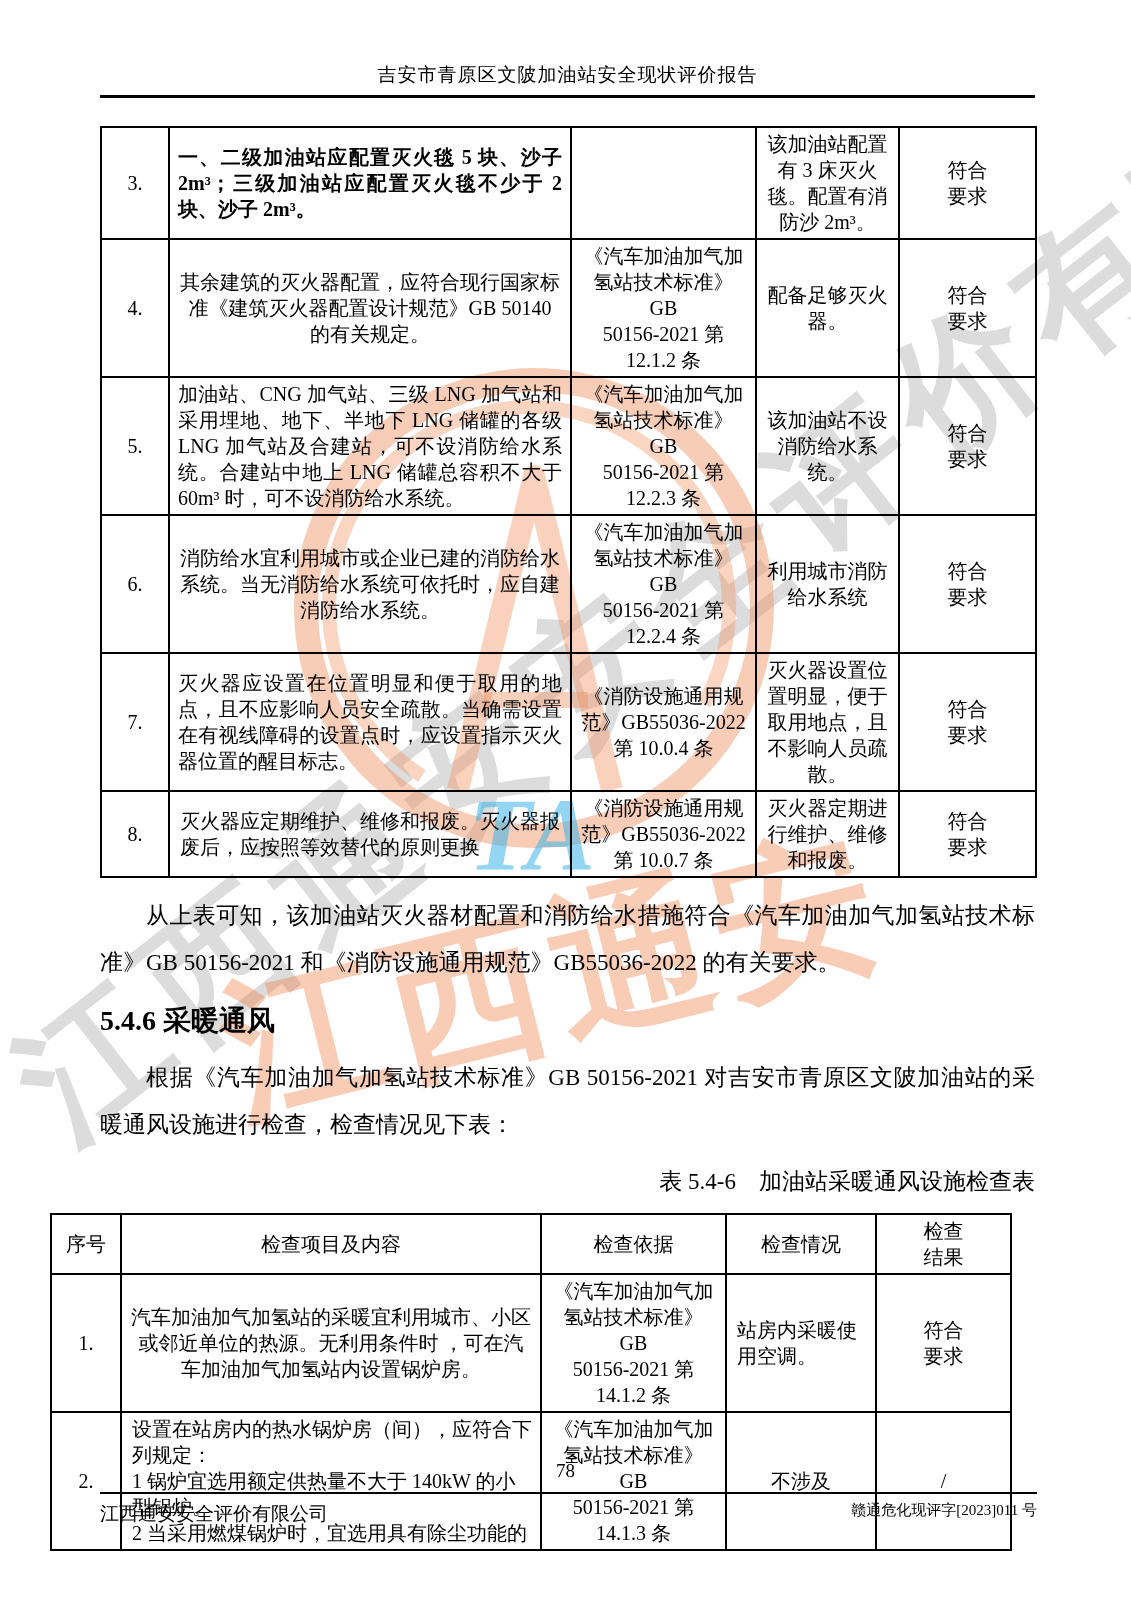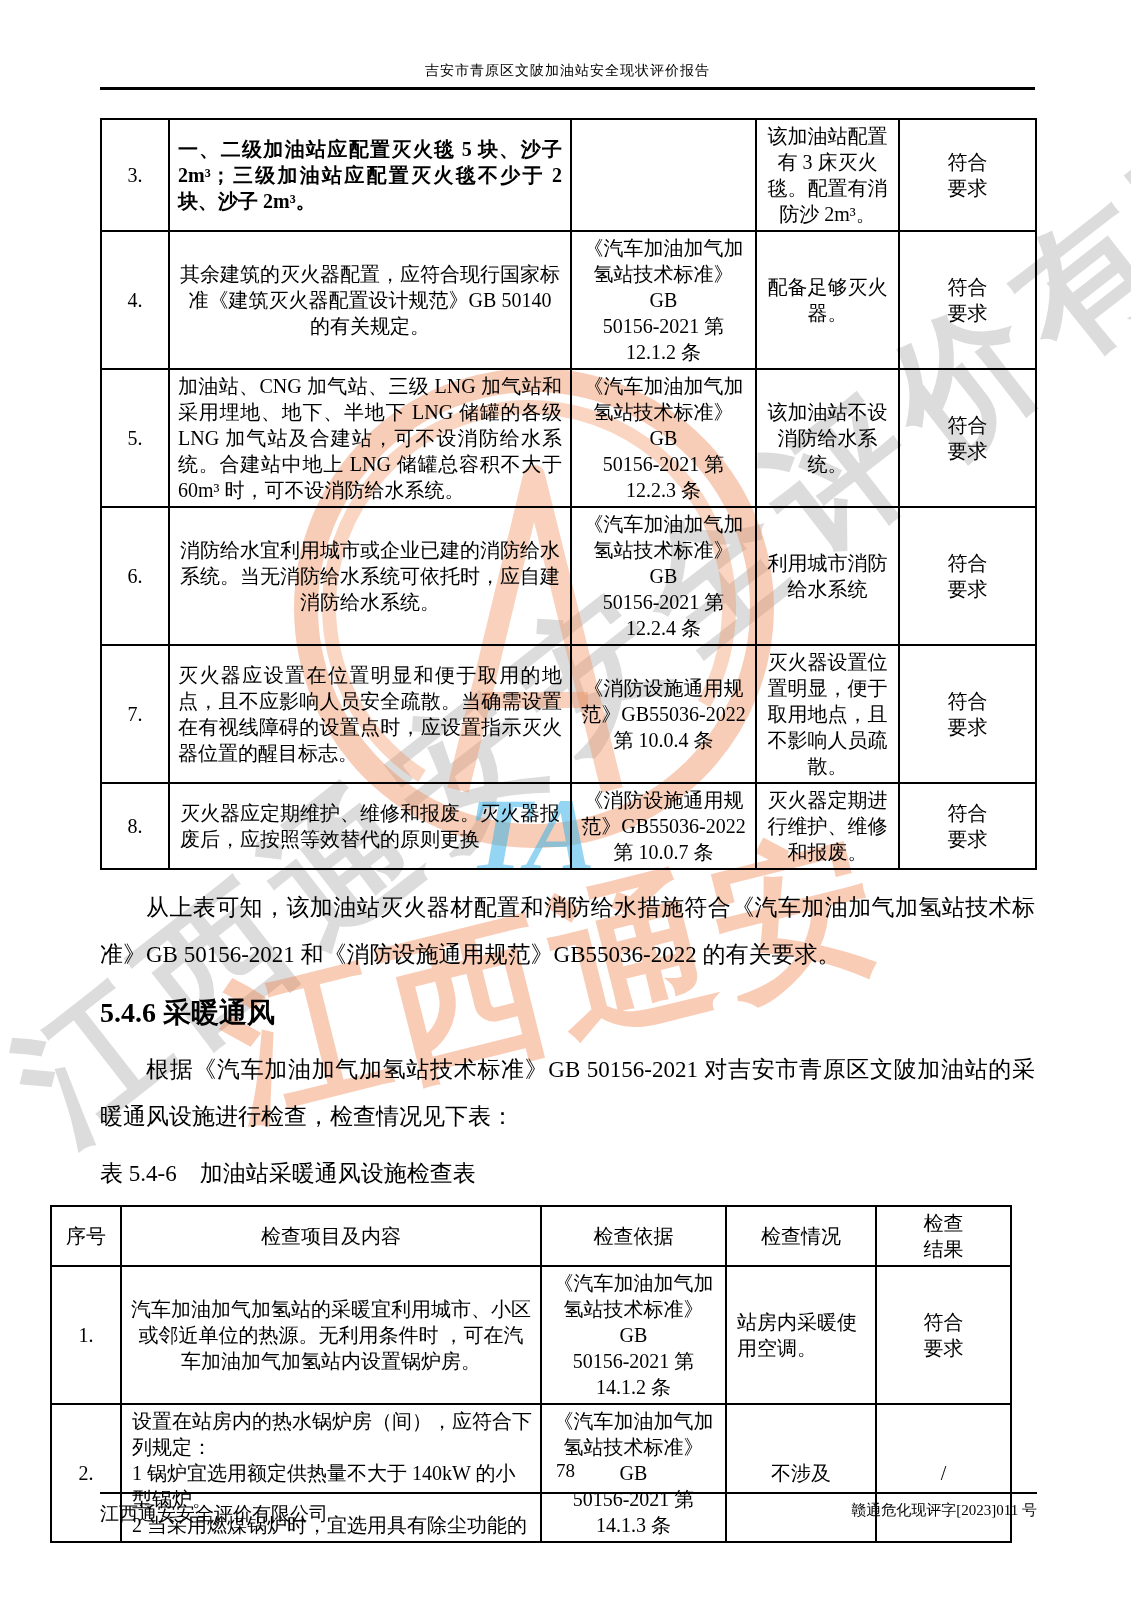--- a/index.html
+++ b/index.html
@@ -25,21 +25,21 @@
   .wm-orange {
     position: absolute; left: 228px; top: 952px;
     font-size: 160px; font-weight: bold; letter-spacing: 8px; white-space: nowrap;
     color: rgba(238,122,62,0.38);
     transform: rotate(-14deg); transform-origin: 0 50%;
   }
 
   
   .content { position: relative; z-index: 1; }
 
-  .doc-header { margin: 62px 96px 0 100px; text-align: center; font-size: 14px; letter-spacing: 1px; }
+  .doc-header { margin: 62px 96px 0 100px; text-align: center; font-size: 19px; letter-spacing: 1px; }
   .header-rule { margin: 7px 96px 0 100px; border-top: 3px solid #000; }
 
   table.check-table { border-collapse: collapse; table-layout: fixed; background: transparent; }
   .check-table td, .check-table th {
     border: 2px solid #000;
     font-size: 20px; line-height: 26px; font-weight: normal;
     vertical-align: middle; padding: 3px 8px;
     white-space: pre-line;
   }
   #fire-table { margin: 28px 0 0 100px; width: 935px; }
@@ -73,21 +73,21 @@
     margin: 14px 96px 0 100px;
     font-size: 23px; line-height: 47px;
     text-align: justify; text-indent: 2em;
   }
   .section-heading {
     margin: 16px 96px 7px 100px;
     font-size: 28px; font-weight: bold;
   }
   .table-caption {
     margin: 18px 96px 0 100px;
-    text-align: left; font-size: 23px;
+    text-align: right; font-size: 23px;
   }
 
   .page-number { position: absolute; top: 1460px; left: 0; right: 0; text-align: center; font-size: 19px; z-index: 1; }
   .footer-rule { position: absolute; top: 1492px; left: 100px; right: 94px; border-top: 2px solid #000; z-index: 1; }
   .footer-left  { position: absolute; top: 1501px; left: 100px; font-size: 19px; z-index: 1; }
   .footer-right { position: absolute; top: 1501px; right: 94px; font-size: 15px; z-index: 1; }
 </style>
 </head>
 <body>
 

